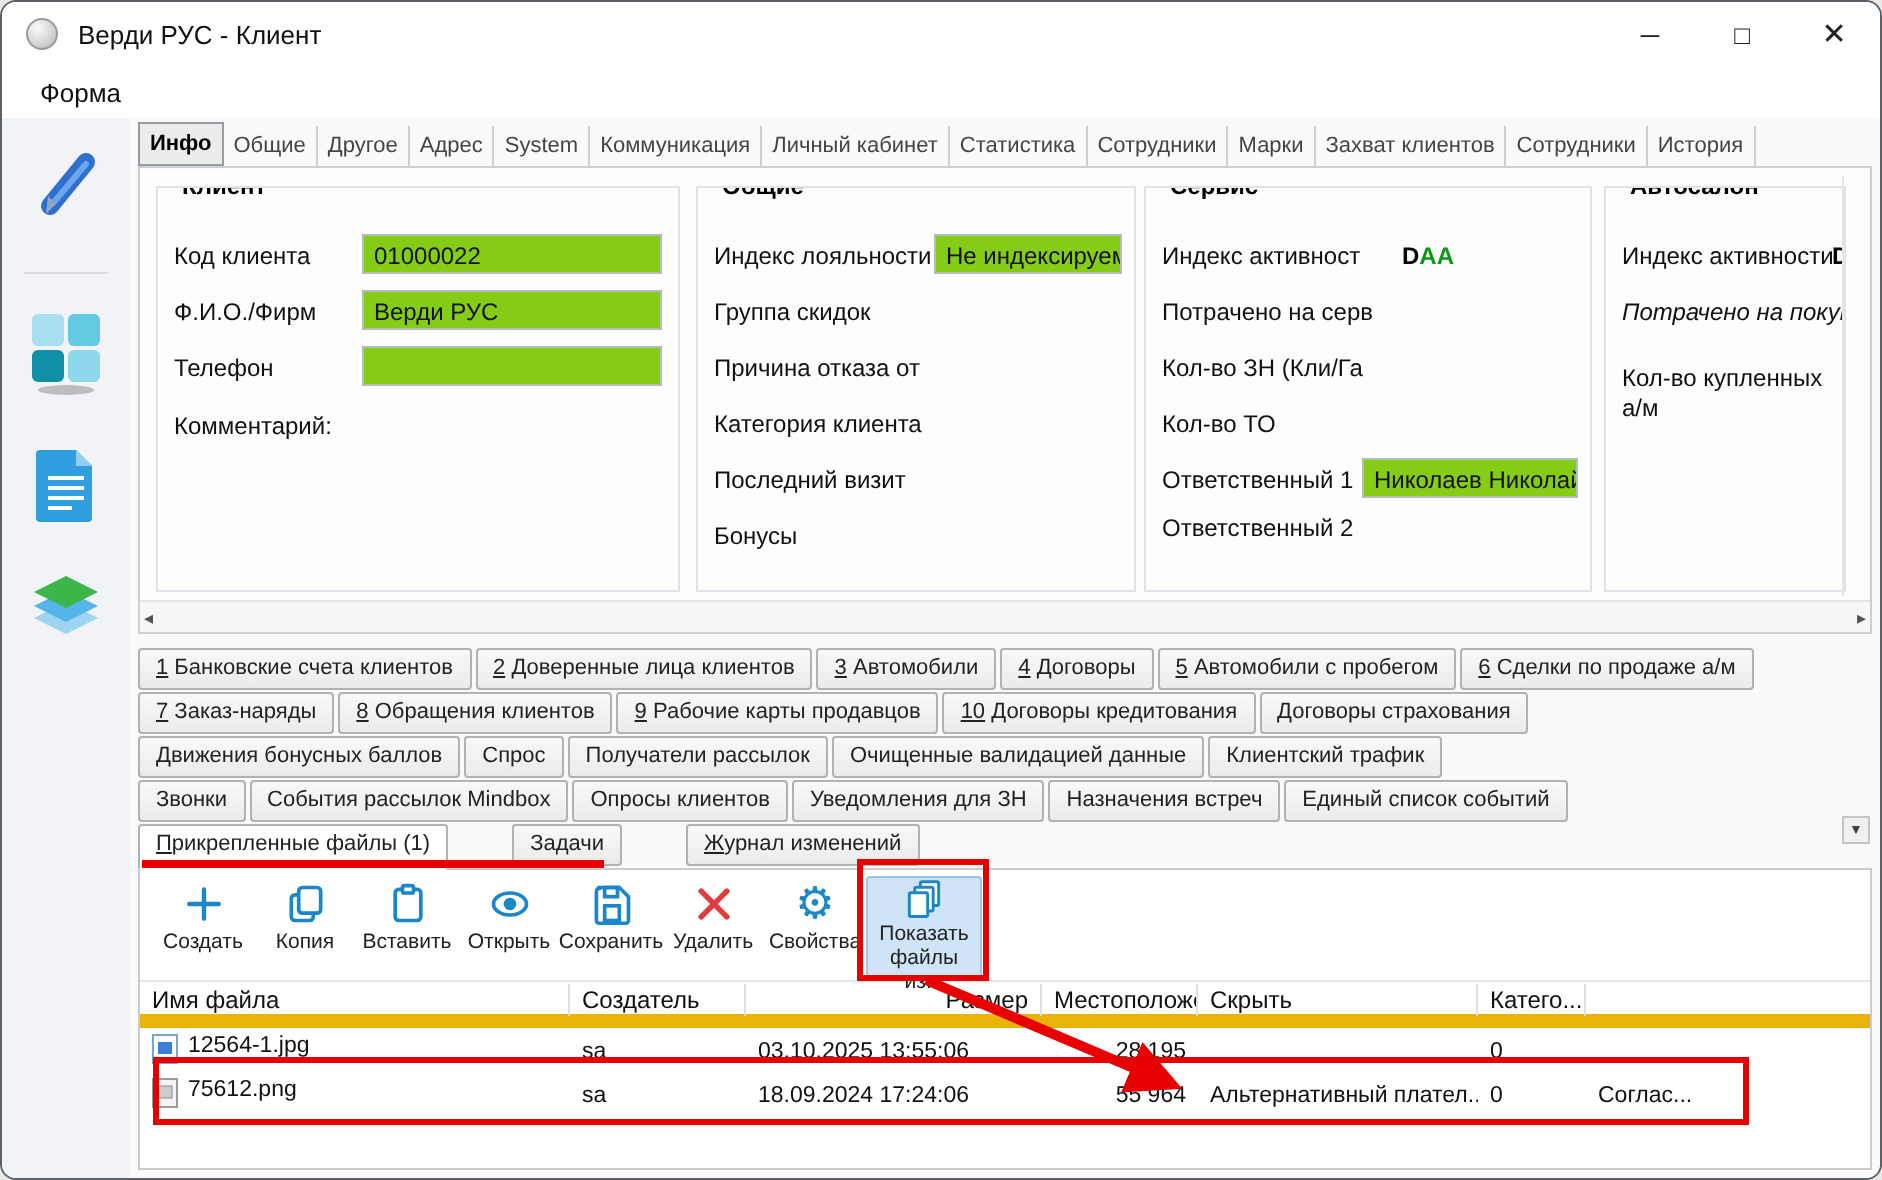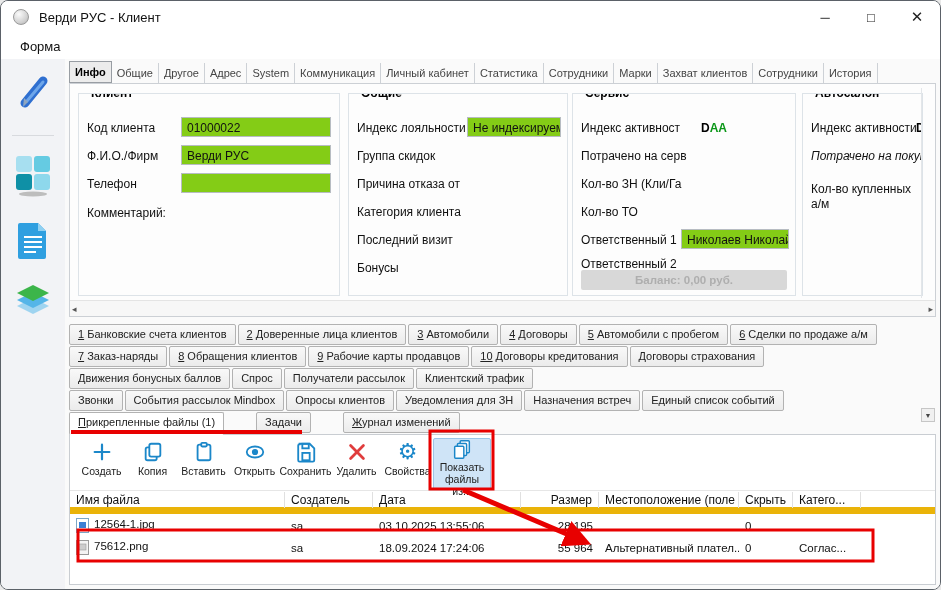--- a/index.html
+++ b/index.html
@@ -187,21 +187,20 @@
       <div class="group" style="left:502px; width:224px;">
         <div class="group-title">Сервис</div>
         <div class="fl" style="left:8px; top:27px;">Индекс активност</div>
         <div class="activity" style="left:128px; top:27px;"><span>D</span><span class="g">AA</span></div>
         <div class="fl" style="left:8px; top:55px;">Потрачено на серв</div>
         <div class="fl" style="left:8px; top:83px;">Кол-во ЗН (Кли/Га</div>
         <div class="fl" style="left:8px; top:111px;">Кол-во ТО</div>
         <div class="fl" style="left:8px; top:139px;">Ответственный 1</div>
         <div class="inp" style="left:108px; top:135px; width:108px;">Николаев Николай</div>
         <div class="fl" style="left:8px; top:163px;">Ответственный 2</div>
-        <div class="balance-btn">Баланс: 0,00 руб.</div>
       </div>
 
       <div class="group" style="left:732px; width:121px;">
         <div class="group-title">Автосалон</div>
         <div class="fl" style="left:8px; top:27px;">Индекс активности</div>
         <div class="activity" style="left:113px; top:27px;"><span>D</span></div>
         <div class="fl" style="left:8px; top:55px;font-style:italic;">Потрачено на покуп</div>
         <div class="fl" style="left:8px; top:88px; width:106px; white-space:normal; line-height:15px;">Кол-во купленных а/м</div>
       </div>
 
@@ -224,20 +223,21 @@
       <span class="btab"><u>7</u><span> Заказ-наряды</span></span>
       <span class="btab"><u>8</u><span> Обращения клиентов</span></span>
       <span class="btab"><u>9</u><span> Рабочие карты продавцов</span></span>
       <span class="btab"><u>10</u><span> Договоры кредитования</span></span>
       <span class="btab"><u></u><span>Договоры страхования</span></span>
     </div>
     <div class="trow" style="top:309px;">
       <span class="btab"><u></u><span>Движения бонусных баллов</span></span>
       <span class="btab"><u></u><span>Спрос</span></span>
       <span class="btab"><u></u><span>Получатели рассылок</span></span>
+      <span class="btab"><u></u><span>Очищенные валидацией данные</span></span>
       <span class="btab"><u></u><span>Клиентский трафик</span></span>
     </div>
     <div class="trow" style="top:331px;">
       <span class="btab"><u></u><span>Звонки</span></span>
       <span class="btab"><u></u><span>События рассылок Mindbox</span></span>
       <span class="btab"><u></u><span>Опросы клиентов</span></span>
       <span class="btab"><u></u><span>Уведомления для ЗН</span></span>
       <span class="btab"><u></u><span>Назначения встреч</span></span>
       <span class="btab"><u></u><span>Единый список событий</span></span>
     </div>
@@ -318,21 +318,20 @@
                 <rect x="4" y="8" width="10" height="13" rx="1"></rect>
               </svg>
           </span>
             <span>Показать файлы из...</span>
         </div>
       </div>
 
       <div class="thead grid8">
         <div class="th">Имя файла</div>
         <div class="th">Создатель</div>
-        <div class="th">Дата</div>
         <div class="th num">Размер</div>
         <div class="th">Местоположение (поле ...</div>
         <div class="th">Скрыть</div>
         <div class="th">Катего...</div>
         <div class="th last"></div>
       </div>
 
       <div class="frow r1 grid8">
         <div class="td name">
           <span class="ficon">

